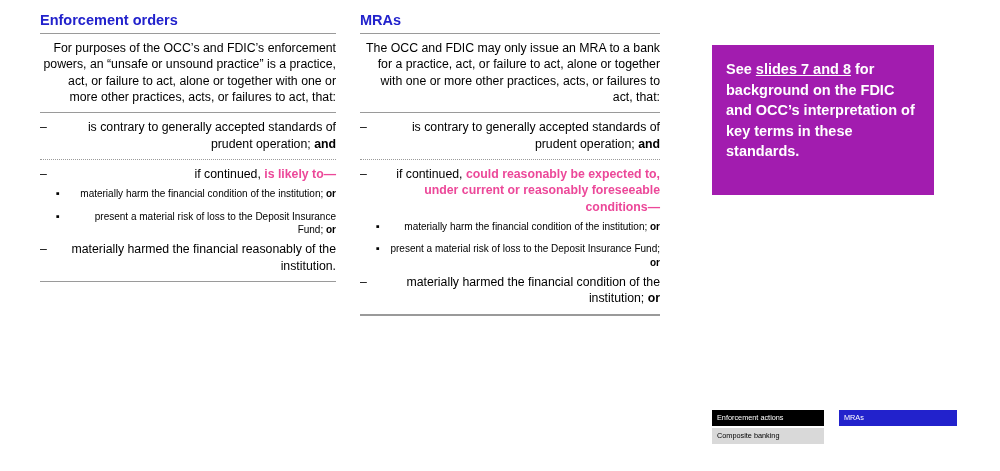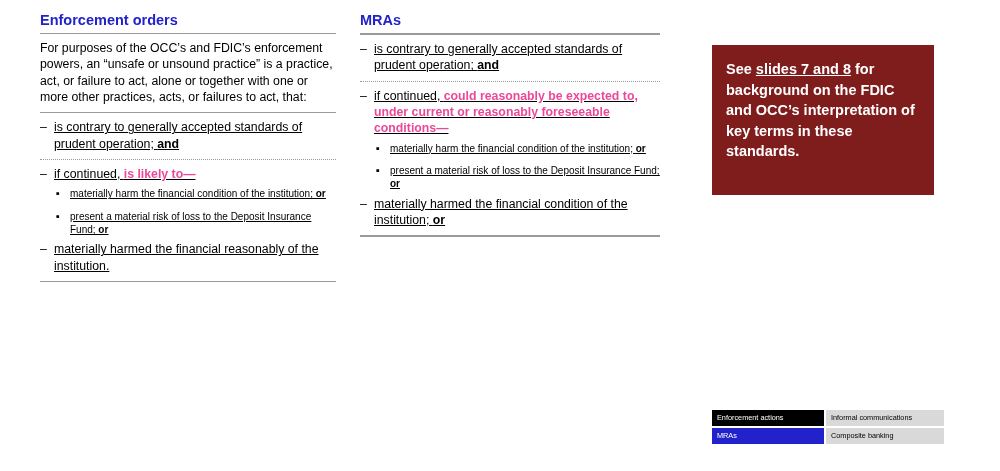--- a/index.html
+++ b/index.html
@@ -46,28 +46,28 @@
     border-top: 1px solid #9a9a9a;
     height: 0;
   }
   .rule.dotted {
     border-top: 1px dotted #9a9a9a;
   }
   .block {
     padding: 6px 0 7px 0;
     font-size: 12.3px;
     line-height: 1.33;
+    text-align: right;
   }
   .para { margin: 0; }
 
   ul.dash, ul.sq {
     list-style: none;
     margin: 0;
     padding: 0;
-    text-decoration: underline;
   }
   ul.dash > li {
     position: relative;
     padding-left: 14px;
     margin: 0 0 4px 0;
     font-size: 12.3px;
     line-height: 1.33;
   }
   ul.dash > li:last-child { margin-bottom: 0; }
   ul.dash > li::before {
@@ -97,40 +97,40 @@
   .b { font-weight: bold; }
   .blue { color: #ec4899; font-weight: bold; }
 
   
   .callout {
     position: absolute;
     left: 712px;
     top: 45px;
     width: 222px;
     height: 150px;
-    background: #7f1d1d;
+    background: #a21caf;
     color: #ffffff;
     box-sizing: border-box;
     padding: 14px 14px 10px 14px;
     font-size: 14.5px;
     font-weight: bold;
     line-height: 1.42;
   }
   .callout u { text-decoration: underline; }
 
   
   .legend {
     position: absolute;
     left: 712px;
     top: 410px;
     width: 230px;
     display: grid;
     grid-template-columns: 112px 118px;
     grid-auto-rows: 16px;
-    gap: 2px 2px;
+    gap: 2px 15px;
   }
   .legend .cell {
     font-size: 7.3px;
     line-height: 16px;
     padding-left: 5px;
     box-sizing: border-box;
     white-space: nowrap;
     overflow: hidden;
   }
   .legend .dark { background: #000000; color: #ffffff; }
@@ -172,20 +172,23 @@
           <li><span>materially harmed the financial reasonably of the institution.</span></li>
         </ul>
       </div>
       <div class="rule"></div>
     </div>
 
     <div class="col right">
       <div class="col-head">MRAs</div>
       <div class="rule"></div>
 
+      <div class="block">
+        <p class="para">The OCC and FDIC may only issue an MRA to a bank for a practice, act, or failure to act, alone or together with one or more other practices, acts, or failures to act, that:</p>
+      </div>
       <div class="rule"></div>
 
       <div class="block">
         <ul class="dash">
           <li><span>is contrary to generally accepted standards of prudent operation; </span><span class="b">and</span></li>
         </ul>
       </div>
       <div class="rule dotted"></div>
 
       <div class="block">
@@ -206,18 +209,17 @@
     </div>
 
   </div>
 
   <div class="callout">
     <span>See </span><u>slides 7 and 8</u><span> for background on the FDIC and OCC’s interpretation of key terms in these standards.</span>
   </div>
 
   <div class="legend">
     <div class="cell dark">Enforcement actions</div>
-    <div class="cell gray">Informal communications</div>
     <div class="cell blue-cell">MRAs</div>
     <div class="cell gray">Composite banking</div>
   </div>
 
 </div>
 
 </body></html>

